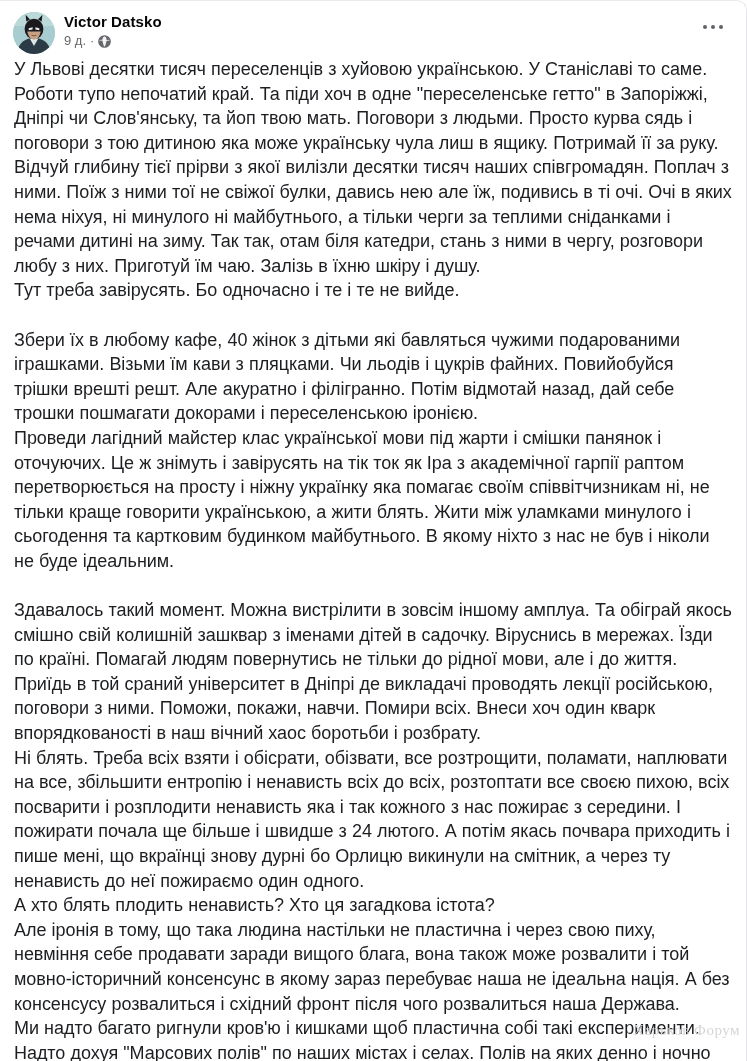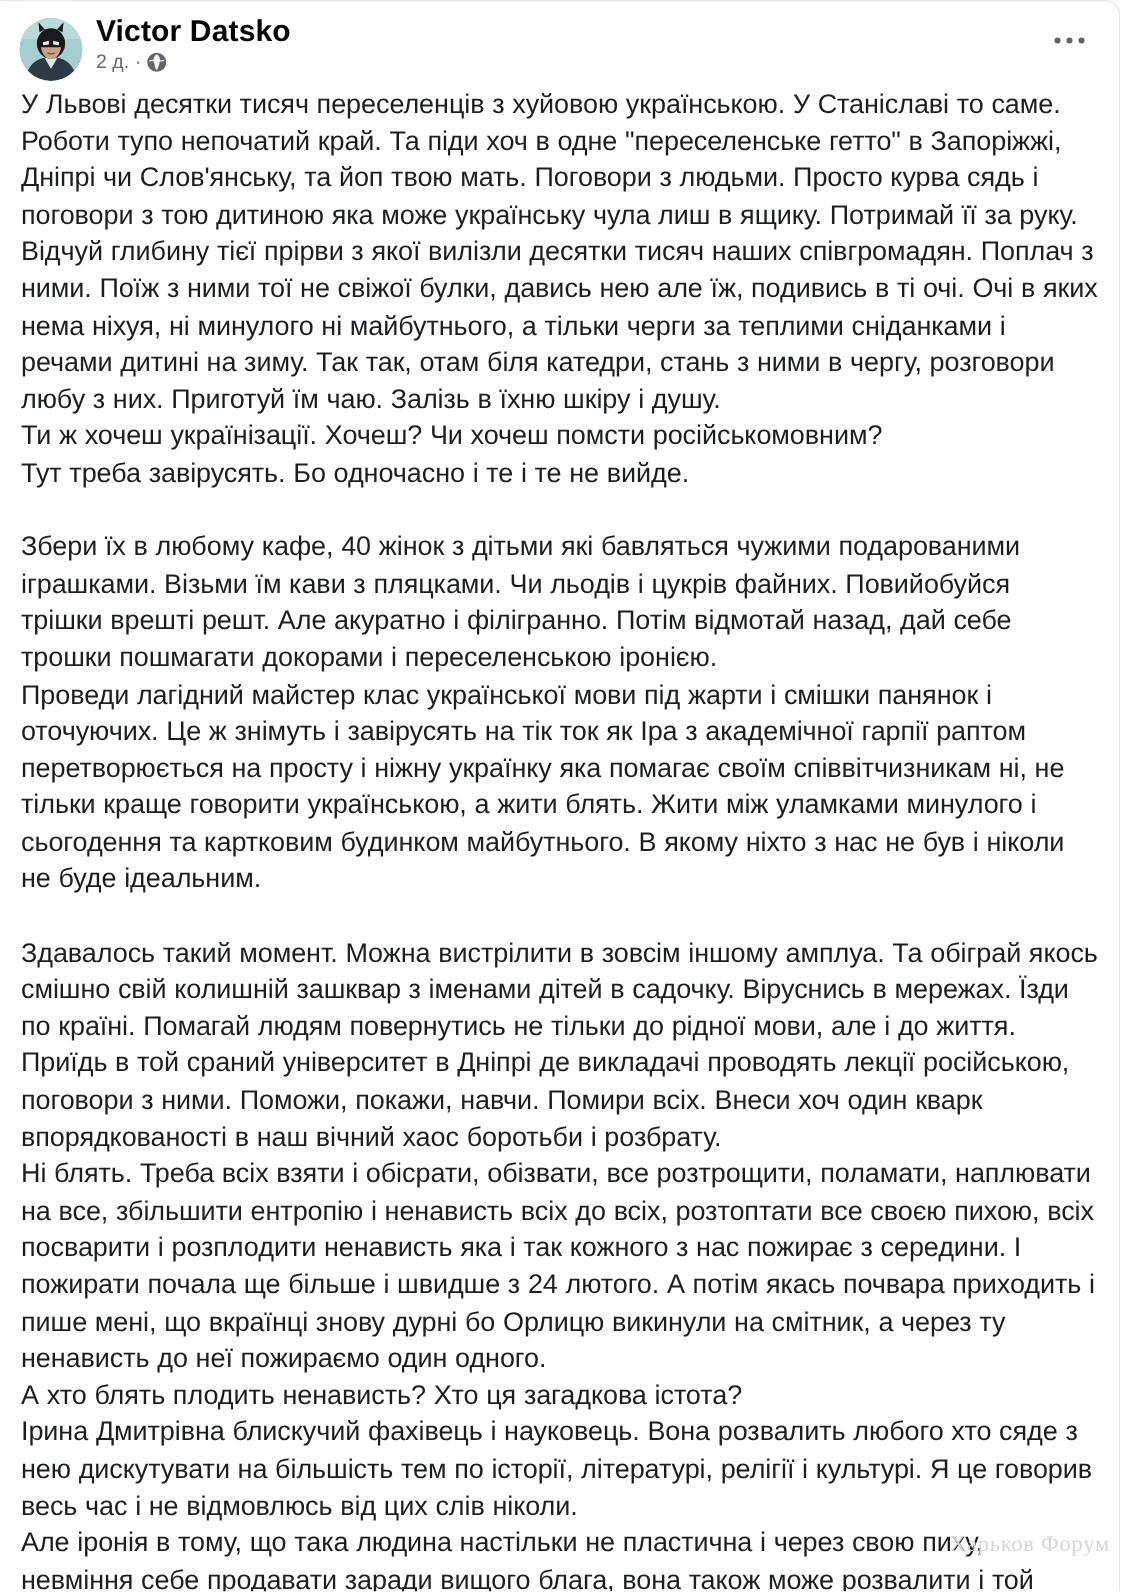--- a/index.html
+++ b/index.html
@@ -51,21 +51,21 @@
 
   #header-text {
     margin-left: 9px;
     display: flex;
     flex-direction: column;
     justify-content: flex-start;
     padding-top: 1px;
   }
 
   #author-name {
-    font-size: 20px;
+    font-size: 15px;
     font-weight: bold;
     color: #050505;
     line-height: 19px;
     letter-spacing: .1px;
     white-space: nowrap;
   }
 
   #meta-row {
     display: flex;
     align-items: center;
@@ -172,21 +172,21 @@
           <path d="M26.4 16.2 L22.4 15.2 L22.4 17.6 L26.2 18.2 Z" fill="#e8e9ea"></path>
 
           <path d="M18.6 23.2 Q21 24.6 23.4 23.2" stroke="#6d5440" stroke-width="0.9" fill="none"></path>
         </g>
       </svg>
     </div>
 
     <div id="header-text">
       <div id="author-name">Victor Datsko</div>
       <div id="meta-row">
-        <span id="timestamp">2 д.</span>
+        <span id="timestamp">9 д.</span>
         <span id="meta-dot">·</span>
         <span id="audience-icon">
           <svg viewBox="0 0 16 16">
             <circle cx="8" cy="8" r="7.1" fill="#65676b"></circle>
             <path d="M8 1.2 C5.3 3 5 6 5.6 8 C6.2 10 6.6 12.6 8 14.8 C9.4 12.6 9.8 10 10.4 8 C11 6 10.7 3 8 1.2 Z" fill="#ffffff" opacity="0.92"></path>
             <path d="M1.2 7.2 C3.6 6.2 6 6.3 8 6.6 C10 6.9 12.6 7 14.8 6.3" stroke="#ffffff" stroke-width="1" fill="none" opacity="0.9"></path>
             <circle cx="8" cy="8" r="7.1" fill="none" stroke="#65676b" stroke-width="1.4"></circle>
           </svg>
         </span>
       </div>
@@ -194,27 +194,25 @@
 
     <div id="post-menu-button">
       <i></i>
       <i></i>
       <i></i>
     </div>
   </div>
 
   <div id="post-body">
       <p class="para">У Львові десятки тисяч переселенців з хуйовою українською. У Станіславі то саме. Роботи тупо непочатий край. Та піди хоч в одне "переселенське гетто" в Запоріжжі, Дніпрі чи Слов'янську, та йоп твою мать. Поговори з людьми. Просто курва сядь і поговори з тою дитиною яка може українську чула лиш в ящику. Потримай її за руку. Відчуй глибину тієї прірви з якої вилізли десятки тисяч наших співгромадян. Поплач з ними. Поїж з ними тої не свіжої булки, давись нею але їж, подивись в ті очі. Очі в яких нема ніхуя, ні минулого ні майбутнього, а тільки черги за теплими сніданками і речами дитині на зиму. Так так, отам біля катедри, стань з ними в чергу, розговори любу з них. Приготуй їм чаю. Залізь в їхню шкіру і душу.</p>
-      <p class="para">Ти ж хочеш українізації. Хочеш? Чи хочеш помсти російськомовним?</p>
       <p class="para">Тут треба завірусять. Бо одночасно і те і те не вийде.</p>
       <p class="para gap">Збери їх в любому кафе, 40 жінок з дітьми які бавляться чужими подарованими іграшками. Візьми їм кави з пляцками. Чи льодів і цукрів файних. Повийобуйся трішки врешті решт. Але акуратно і філігранно. Потім відмотай назад, дай себе трошки пошмагати докорами і переселенською іронією.</p>
       <p class="para">Проведи лагідний майстер клас української мови під жарти і смішки панянок і оточуючих. Це ж знімуть і завірусять на тік ток як Іра з академічної гарпії раптом перетворюється на просту і ніжну українку яка помагає своїм співвітчизникам ні, не тільки краще говорити українською, а жити блять. Жити між уламками минулого і сьогодення та картковим будинком майбутнього. В якому ніхто з нас не був і ніколи не буде ідеальним.</p>
       <p class="para gap">Здавалось такий момент. Можна вистрілити в зовсім іншому амплуа. Та обіграй якось смішно свій колишній зашквар з іменами дітей в садочку. Віруснись в мережах. Їзди по країні. Помагай людям повернутись не тільки до рідної мови, але і до  життя. Приїдь в той сраний університет в Дніпрі де викладачі проводять лекції російською, поговори з ними. Поможи, покажи, навчи. Помири всіх. Внеси хоч один кварк впорядкованості в наш вічний хаос боротьби і розбрату.</p>
       <p class="para">Ні блять. Треба всіх взяти і обісрати, обізвати, все розтрощити, поламати, наплювати на все, збільшити ентропію і ненависть всіх до всіх, розтоптати все своєю пихою, всіх посварити і розплодити ненависть яка і так кожного з нас пожирає з середини. І пожирати почала ще більше і швидше з 24 лютого. А потім якась почвара приходить і пише мені, що вкраїнці знову дурні бо Орлицю викинули на смітник, а через ту ненависть до неї пожираємо один одного.</p>
       <p class="para">А хто блять плодить ненависть? Хто ця загадкова істота?</p>
-      <p class="para">Ірина Дмитрівна блискучий фахівець і науковець. Вона розвалить любого хто сяде з нею дискутувати на більшість тем по історії, літературі, релігії і культурі. Я це говорив весь час і не відмовлюсь від цих слів ніколи.</p>
       <p class="para">Але іронія в тому, що така людина настільки не пластична і через свою пиху, невміння себе продавати заради вищого блага, вона також може розвалити і той мовно-історичний консенсунс в якому зараз перебуває наша не ідеальна нація. А без консенсусу розвалиться і східний фронт після чого розвалиться наша Держава.</p>
       <p class="para">Ми надто багато ригнули кров'ю і кишками щоб пластична собі такі експерименти.</p>
       <p class="para">Надто дохуя "Марсових полів" по наших містах і селах. Полів на яких денно і ночно виють матері, жінки і доньки. Виють на хрестах з темними очима і чорними головами.</p>
     </div>
 
   <div id="watermark">Харьков Форум</div>
 </div>
 
 </body></html>

